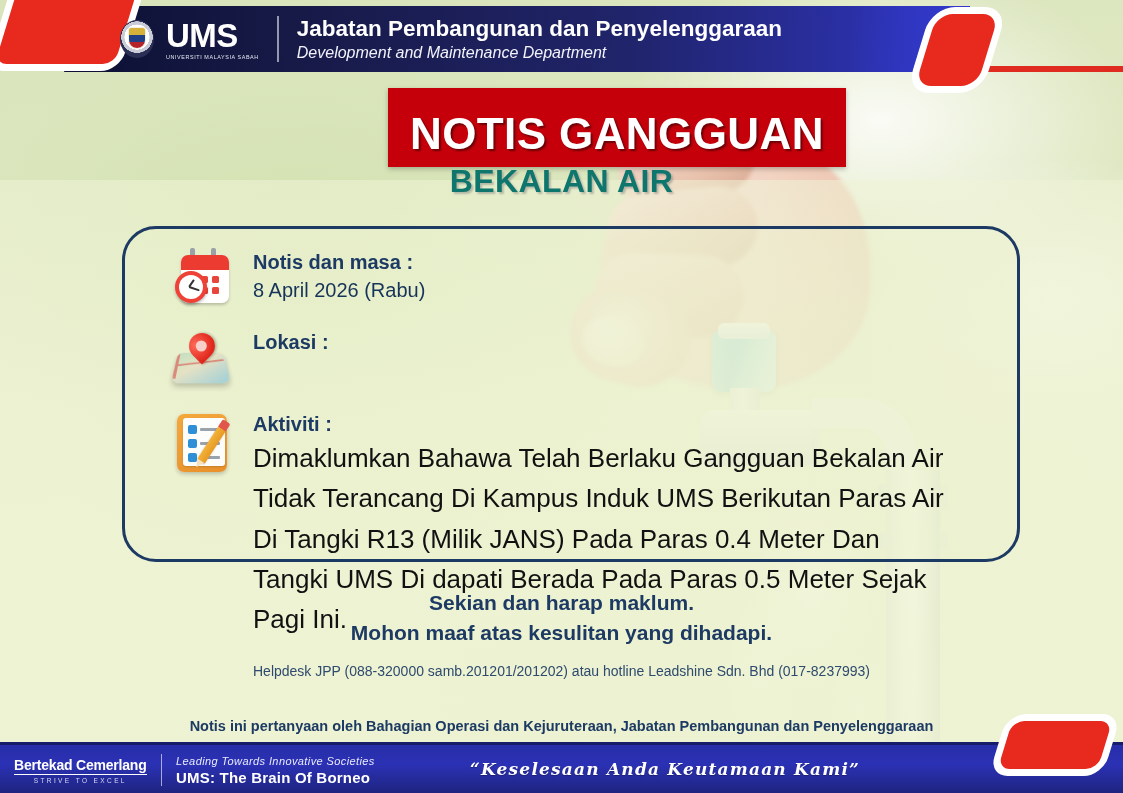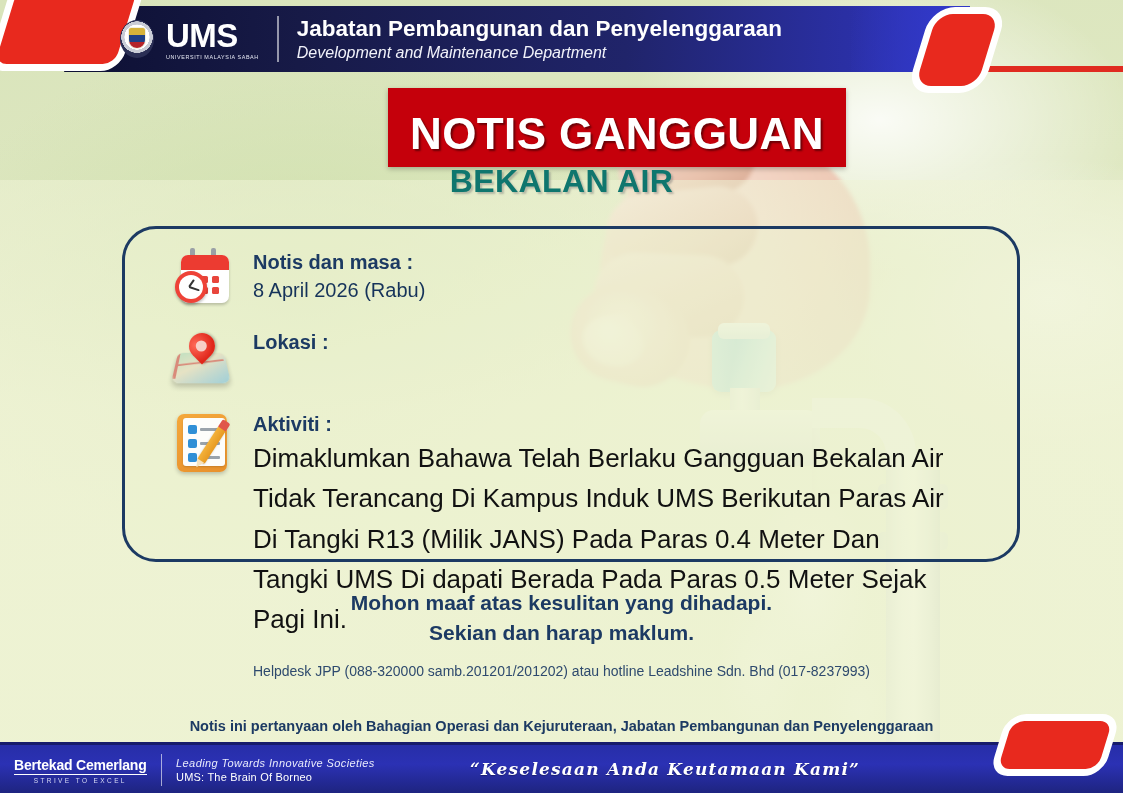--- a/index.html
+++ b/index.html
@@ -334,21 +334,21 @@
     position:absolute; left: 14px; top: 5px; display:flex; align-items:center; gap: 14px; height: 40px;
   }
   .bertekad { text-align:center; }
   .bertekad .b1 {
     font-size: 14px; font-weight: 700; color:#fff; letter-spacing:-.2px;
     border-bottom: 1.5px solid #fff; padding-bottom:1px;
   }
   .bertekad .b2 { font-size: 6.5px; color:#d9dcf5; letter-spacing: 2.4px; margin-top:2px; }
   .foot-div { width:1.5px; height:32px; background:rgba(255,255,255,.6); }
   .foot-lines .l1 { font-size: 11px; font-style: italic; color:#e9ebfb; letter-spacing:.4px; }
-  .foot-lines .l2 { font-size: 11px; font-weight:400; color:#ffffff; letter-spacing:.2px; margin-top:2px; }
+  .foot-lines .l2 { font-size: 15px; font-weight:700; color:#ffffff; letter-spacing:.2px; margin-top:2px; }
   .tagline {
     position:absolute; left: 470px; top: 14px;
     font-size: 17px; font-style: italic; font-weight:700; color:#ffffff;
     letter-spacing: 1.2px;
     font-family: "DejaVu Serif", serif;
     text-shadow: 0 1px 1px rgba(0,0,0,.3);
   }
   .red-slab-br {
     position:absolute; right: 18px; bottom: 24px;
     width: 100px; height: 48px; background:#e8291e; border-radius: 12px;
@@ -468,22 +468,22 @@
       </div>
       <div>
         <div class="lbl">Aktiviti :</div>
         <div class="val val-body">Dimaklumkan Bahawa Telah Berlaku Gangguan Bekalan Air Tidak Terancang Di Kampus Induk UMS Berikutan Paras Air Di Tangki R13 (Milik JANS) Pada Paras 0.4 Meter Dan Tangki UMS Di dapati Berada Pada Paras 0.5 Meter Sejak Pagi Ini.</div>
       </div>
     </div>
 
   </div>
 
   <div class="apology">
+    <div>Sekian dan harap maklum.</div>
     <div>Mohon maaf atas kesulitan yang dihadapi.</div>
-    <div>Sekian dan harap maklum.</div>
   </div>
 
   <div class="contact">
     <div>Helpdesk JPP (088-320000 samb.201201/201202) atau hotline Leadshine Sdn. Bhd (017-8237993)</div>
   </div>
 
   <div class="issued">Notis ini pertanyaan oleh Bahagian Operasi dan Kejuruteraan, Jabatan Pembangunan dan Penyelenggaraan</div>
 
   <div class="red-slab-br"></div>
   <div class="footer">

